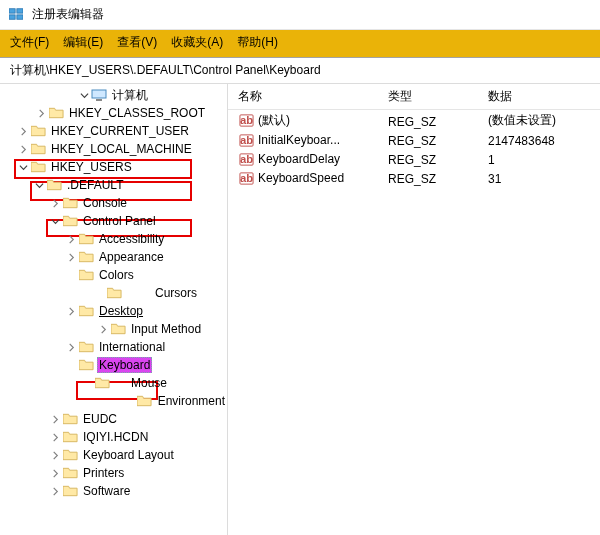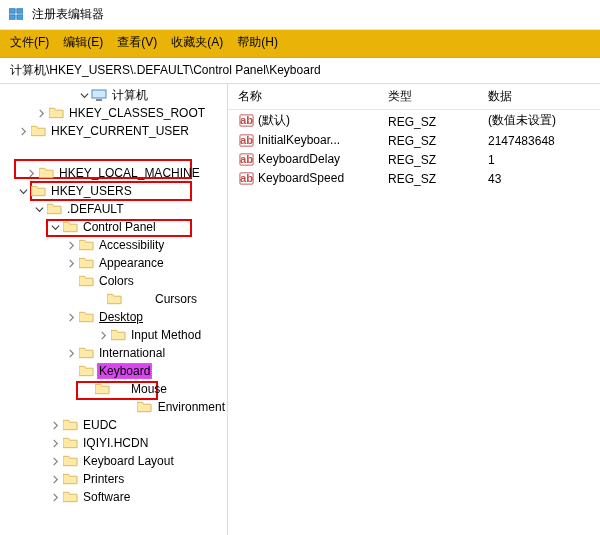--- a/index.html
+++ b/index.html
@@ -105,21 +105,21 @@
           </svg>
         </span>
       <span class="icon folder-icon">
           <svg viewBox="0 0 16 12">
             <path d="M0 1 L6 1 L7 3 L15 3 L15 11 L0 11 Z" fill="#ffe9a6" stroke="#d6b55f"></path>
           </svg>
         </span>
       <span class="label">HKEY_CURRENT_USER</span>
     </div>
 
-    <div class="tree-row" style="padding-left:24px;margin-top:24px;">
+    <div class="tree-row" style="padding-left:16px;">
       <span class="chevron">
           <svg width="9" height="9" viewBox="0 0 10 10">
             <path d="M3 1 L7 5 L3 9" fill="none" stroke="#808080" stroke-width="1.3"></path>
           </svg>
         </span>
       <span class="icon folder-icon">
           <svg viewBox="0 0 16 12">
             <path d="M0 1 L6 1 L7 3 L15 3 L15 11 L0 11 Z" fill="#ffe9a6" stroke="#d6b55f"></path>
           </svg>
         </span>
@@ -147,20 +147,33 @@
           </svg>
         </span>
       <span class="icon folder-icon">
           <svg viewBox="0 0 16 12">
             <path d="M0 1 L6 1 L7 3 L15 3 L15 11 L0 11 Z" fill="#ffe9a6" stroke="#d6b55f"></path>
           </svg>
         </span>
       <span class="label">.DEFAULT</span>
     </div>
 
+    <div class="tree-row" style="padding-left:48px;">
+      <span class="chevron">
+          <svg width="9" height="9" viewBox="0 0 10 10">
+            <path d="M3 1 L7 5 L3 9" fill="none" stroke="#808080" stroke-width="1.3"></path>
+          </svg>
+        </span>
+      <span class="icon folder-icon">
+          <svg viewBox="0 0 16 12">
+            <path d="M0 1 L6 1 L7 3 L15 3 L15 11 L0 11 Z" fill="#ffe9a6" stroke="#d6b55f"></path>
+          </svg>
+        </span>
+      <span class="label">Console</span>
+    </div>
 
     <div class="tree-row" style="padding-left:48px;">
       <span class="chevron">
           <svg width="9" height="9" viewBox="0 0 10 10">
             <path d="M1 3 L5 7 L9 3" fill="none" stroke="#404040" stroke-width="1.3"></path>
           </svg>
         </span>
       <span class="icon folder-icon">
           <svg viewBox="0 0 16 12">
             <path d="M0 1 L6 1 L7 3 L15 3 L15 11 L0 11 Z" fill="#ffe9a6" stroke="#d6b55f"></path>
@@ -414,18 +427,18 @@
       <div class="col col-name" style="display:flex;align-items:center;">
         <span class="value-icon">
             <svg viewBox="0 0 16 16">
               <rect x="1" y="2" width="14" height="12" rx="1" fill="#fff" stroke="#c0504d"></rect>
               <text x="8" y="12" text-anchor="middle" font-size="8" fill="#c0504d" font-weight="bold">ab</text>
             </svg>
           </span>
         <span>KeyboardSpeed</span>
       </div>
       <div class="col col-type">REG_SZ</div>
-      <div class="col col-data">43</div>
+      <div class="col col-data">31</div>
     </div>
 
   </div>
 
 </div>
 
 </body></html>

